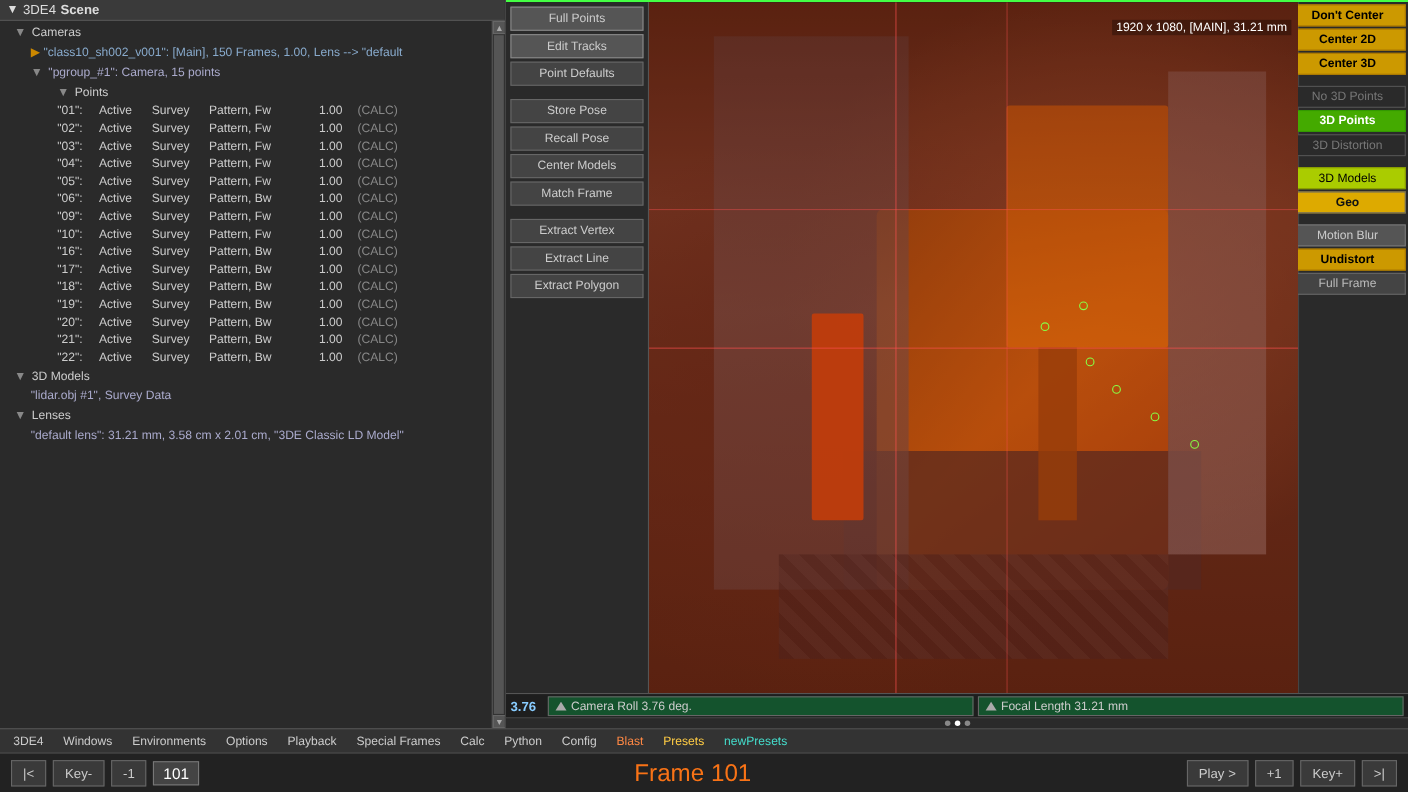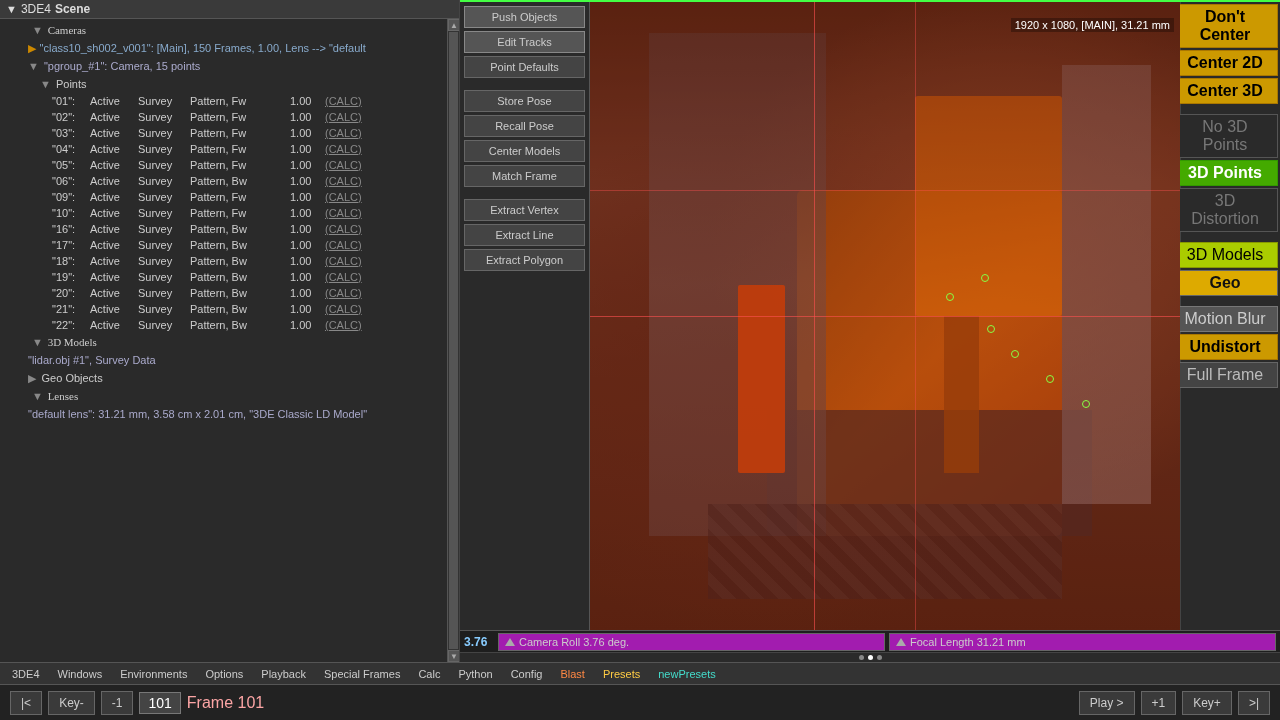--- a/index.html
+++ b/index.html
@@ -53,40 +53,40 @@
       overflow-y: auto;
       padding: 2px 0;
     }
 
     .tree-item {
       padding: 1px 4px;
       white-space: nowrap;
       font-size: 11px;
       line-height: 16px;
     }
-    .tree-item.indent-1 { padding-left: 32px; font-family: Liberation Serif, serif; }
+    .tree-item.indent-1 { padding-left: 13px; }
     .tree-item.indent-2 { padding-left: 28px; }
-    .tree-item.indent-3 { padding-left: 40px; }
+    .tree-item.indent-3 { padding-left: 52px; }
 
     .tree-arrow { color: #888; margin-right: 2px; }
 
     .point-row {
       display: flex;
       font-size: 11px;
       line-height: 16px;
       padding-left: 52px;
       white-space: nowrap;
     }
 
     .point-id { width: 38px; color: #ccc; }
     .point-status { width: 48px; color: #ccc; }
     .point-type { width: 52px; color: #ccc; }
     .point-pattern { width: 80px; color: #ccc; }
     .point-val { width: 35px; color: #ccc; margin-left: 20px; }
-    .point-calc { color: #888; text-decoration: underline; }
+    .point-calc { color: #888; }
 
     
     .viewport-area {
       flex: 1;
       display: flex;
       flex-direction: column;
       position: relative;
       background: #111;
     }
 
@@ -156,21 +156,21 @@
       flex-direction: column;
       align-items: flex-end;
       padding: 2px 2px;
       gap: 2px;
       border-left: 1px solid #444;
     }
 
     .toolbar-btn {
       width: 106px;
       padding: 3px 6px;
-      font-size: 16px;
+      font-size: 11px;
       text-align: center;
       cursor: pointer;
       border: 1px solid #666;
       background: #3a3a3a;
       color: #ccc;
     }
 
     .toolbar-btn.yellow { background: #cc9900; color: #000; border-color: #aa7700; font-weight: bold; }
     .toolbar-btn.green { background: #44aa00; color: #fff; border-color: #339900; font-weight: bold; }
     .toolbar-btn.inactive { background: #2a2a2a; color: #777; border-color: #555; }
@@ -201,21 +201,21 @@
     }
 
     .status-num {
       color: #88ccff;
       font-size: 12px;
       font-weight: bold;
       width: 30px;
     }
 
     .status-indicator {
-      background: #a21caf;
+      background: #14532d;
       border: 1px solid #666;
       padding: 1px 6px;
       font-size: 11px;
       color: #ccc;
       display: flex;
       align-items: center;
       gap: 4px;
       flex: 1;
       height: 18px;
     }
@@ -265,22 +265,23 @@
       padding: 4px 10px;
       background: #3a3a3a;
       border: 1px solid #666;
       color: #ccc;
       font-size: 12px;
       cursor: pointer;
     }
 
     .frame-display {
       flex: 1;
-      font-size: 16px;
-      color: #fca5a5;
+      text-align: center;
+      font-size: 22px;
+      color: #f97316;
       font-weight: normal;
     }
 
     .frame-num-box {
       background: #444;
       border: 1px solid #777;
       padding: 2px 8px;
       font-size: 14px;
       color: #fff;
       min-width: 40px;
@@ -529,24 +530,20 @@
               <span class="point-calc">(CALC)</span>
             </div>
 
           <div class="tree-item indent-1">
             <span class="tree-arrow">▼</span>
             <span>3D Models</span>
           </div>
           <div class="tree-item indent-2" style="color:#aaaacc;">
             <span>"lidar.obj #1", Survey Data</span>
           </div>
-          <div class="tree-item indent-2">
-            <span class="tree-arrow">▶</span>
-            <span>Geo Objects</span>
-          </div>
 
           <div class="tree-item indent-1">
             <span class="tree-arrow">▼</span>
             <span>Lenses</span>
           </div>
           <div class="tree-item indent-2" style="color:#aaaacc;">
             <span>"default lens":  31.21 mm, 3.58 cm x 2.01 cm, "3DE Classic LD Model"</span>
           </div>
 
         </div>
@@ -558,21 +555,21 @@
       </div>
     </div>
 
     <div class="viewport-area">
 
       <div style="height:2px; background:#44ff44; width:100%;"></div>
 
       <div class="viewport-top">
 
         <div class="viewport-left-btns">
-          <div class="action-btn highlight">Push Objects</div>
+          <div class="action-btn highlight">Full Points</div>
           <div class="action-btn highlight">Edit Tracks</div>
           <div class="action-btn">Point Defaults</div>
           <div class="sep"></div>
           <div class="action-btn">Store Pose</div>
           <div class="action-btn">Recall Pose</div>
           <div class="action-btn">Center Models</div>
           <div class="action-btn">Match Frame</div>
           <div class="sep"></div>
           <div class="action-btn">Extract Vertex</div>
           <div class="action-btn">Extract Line</div>

